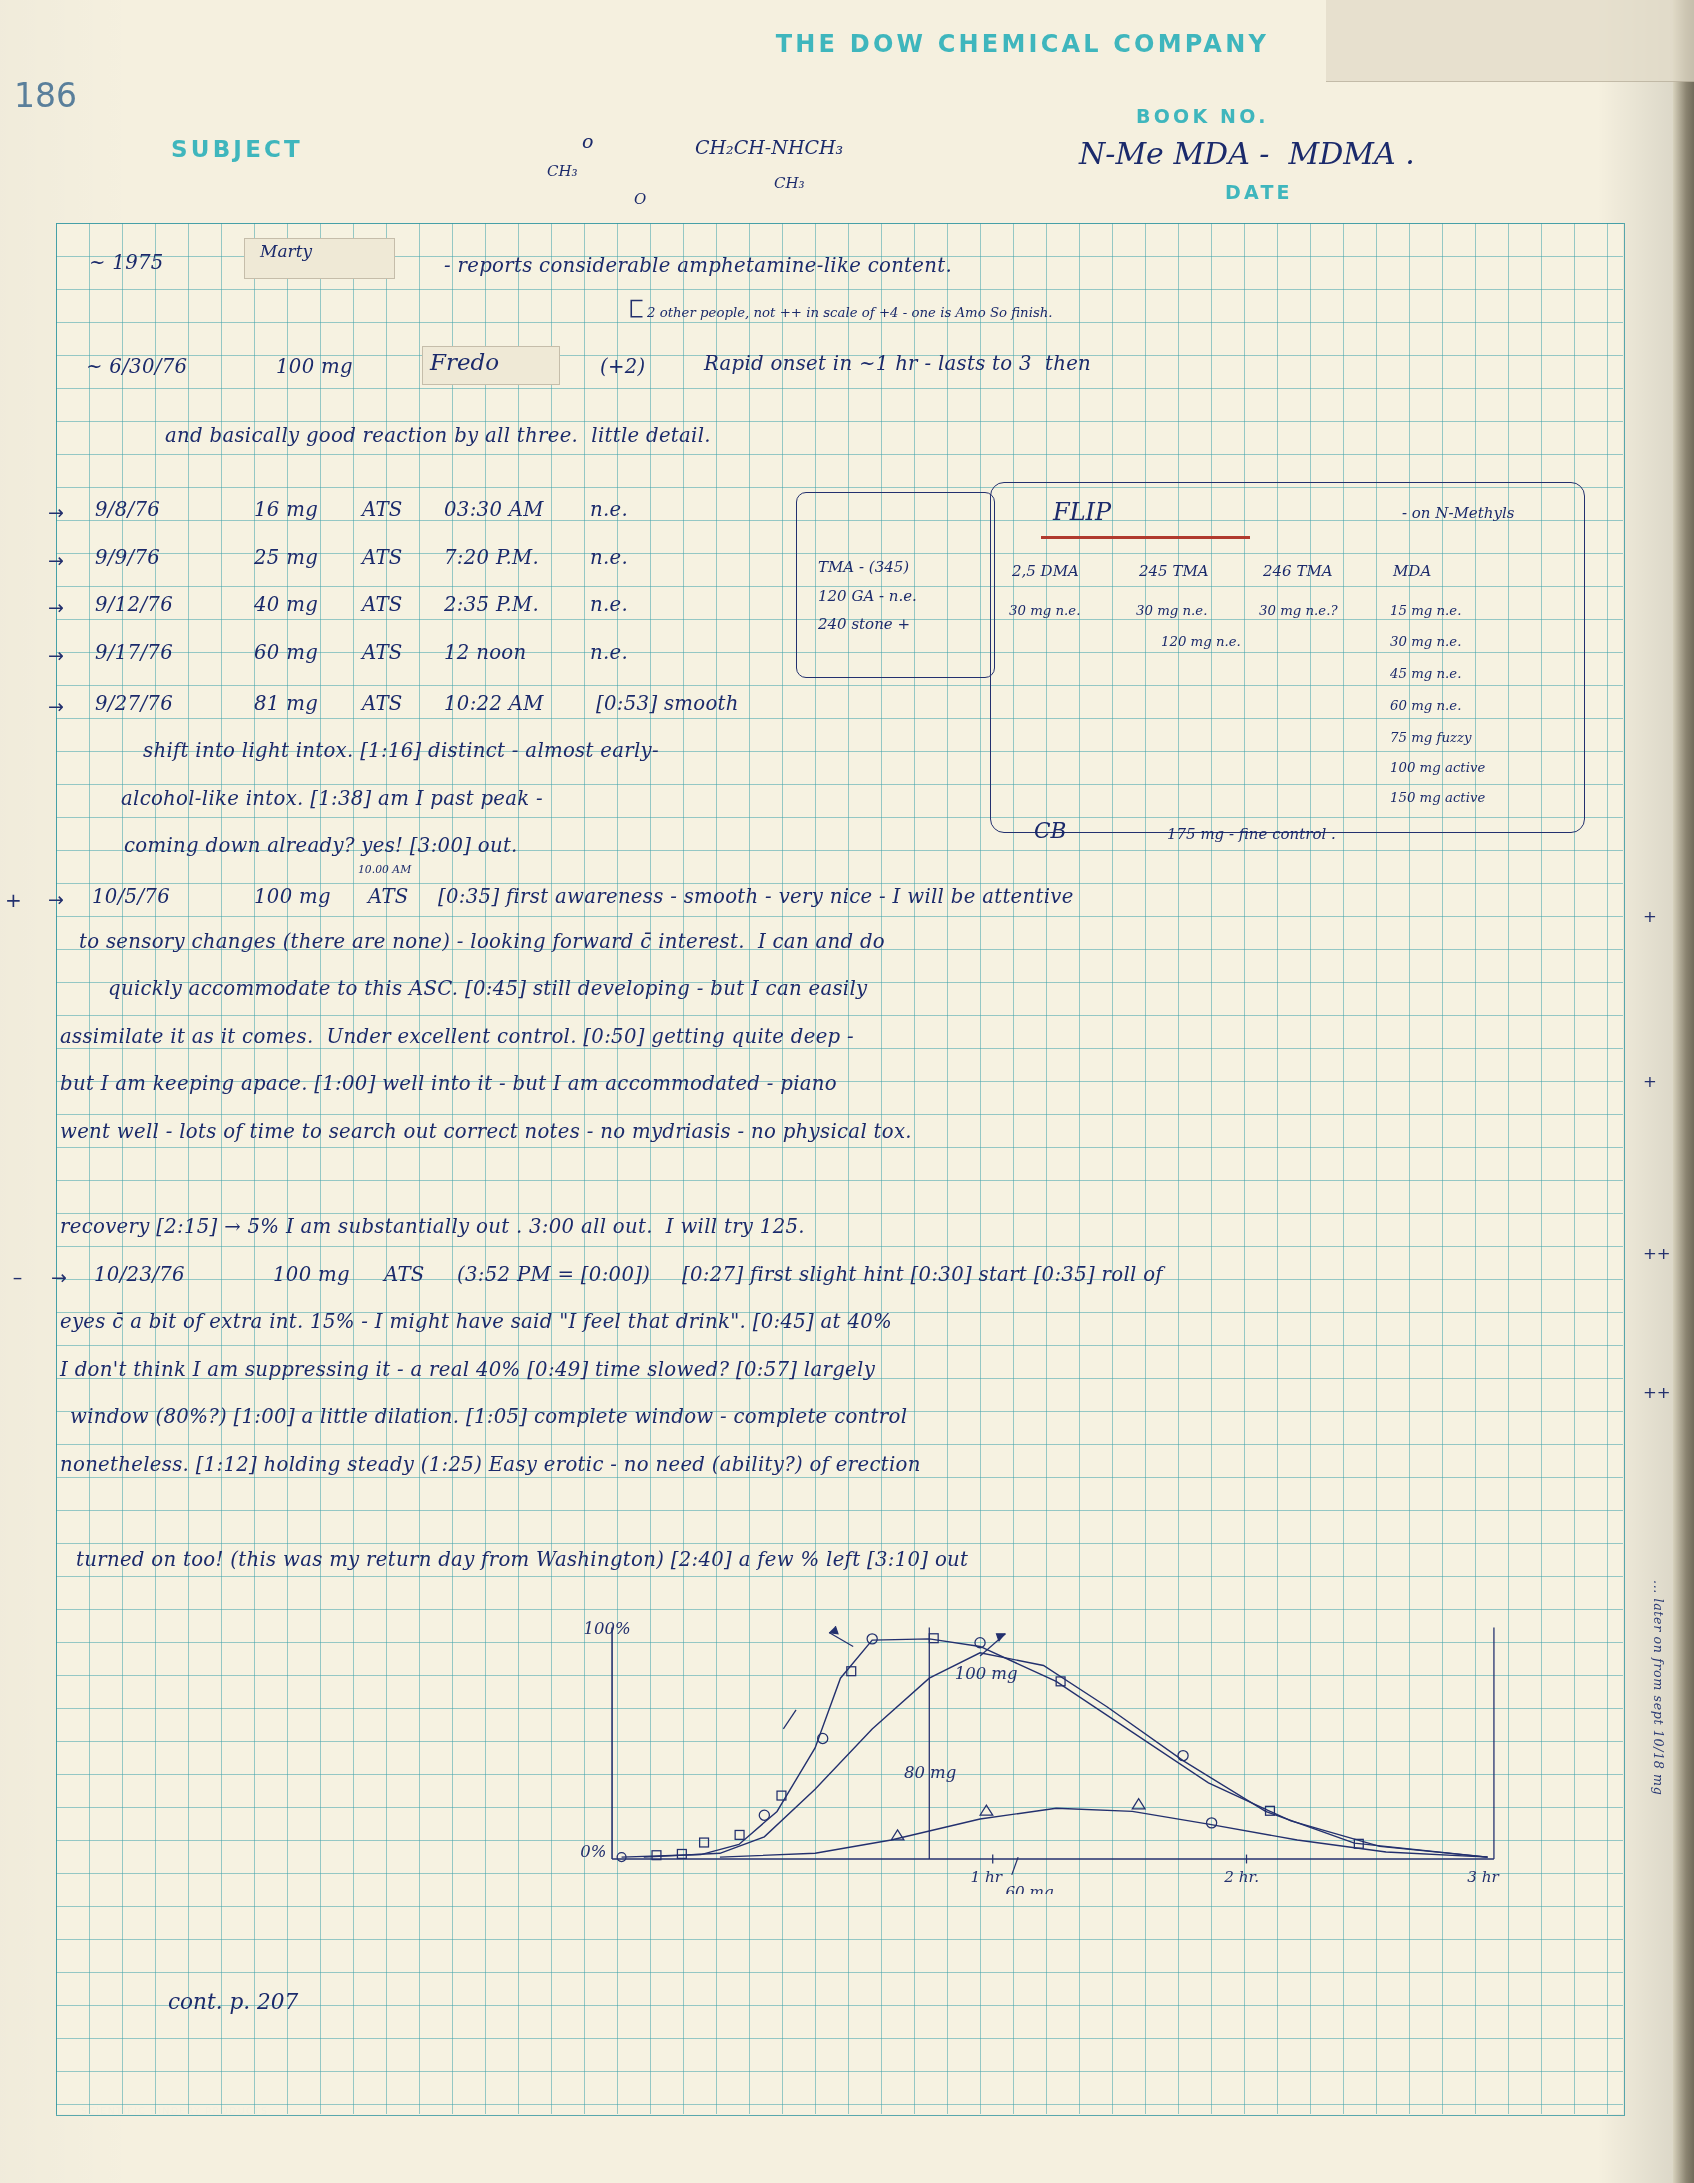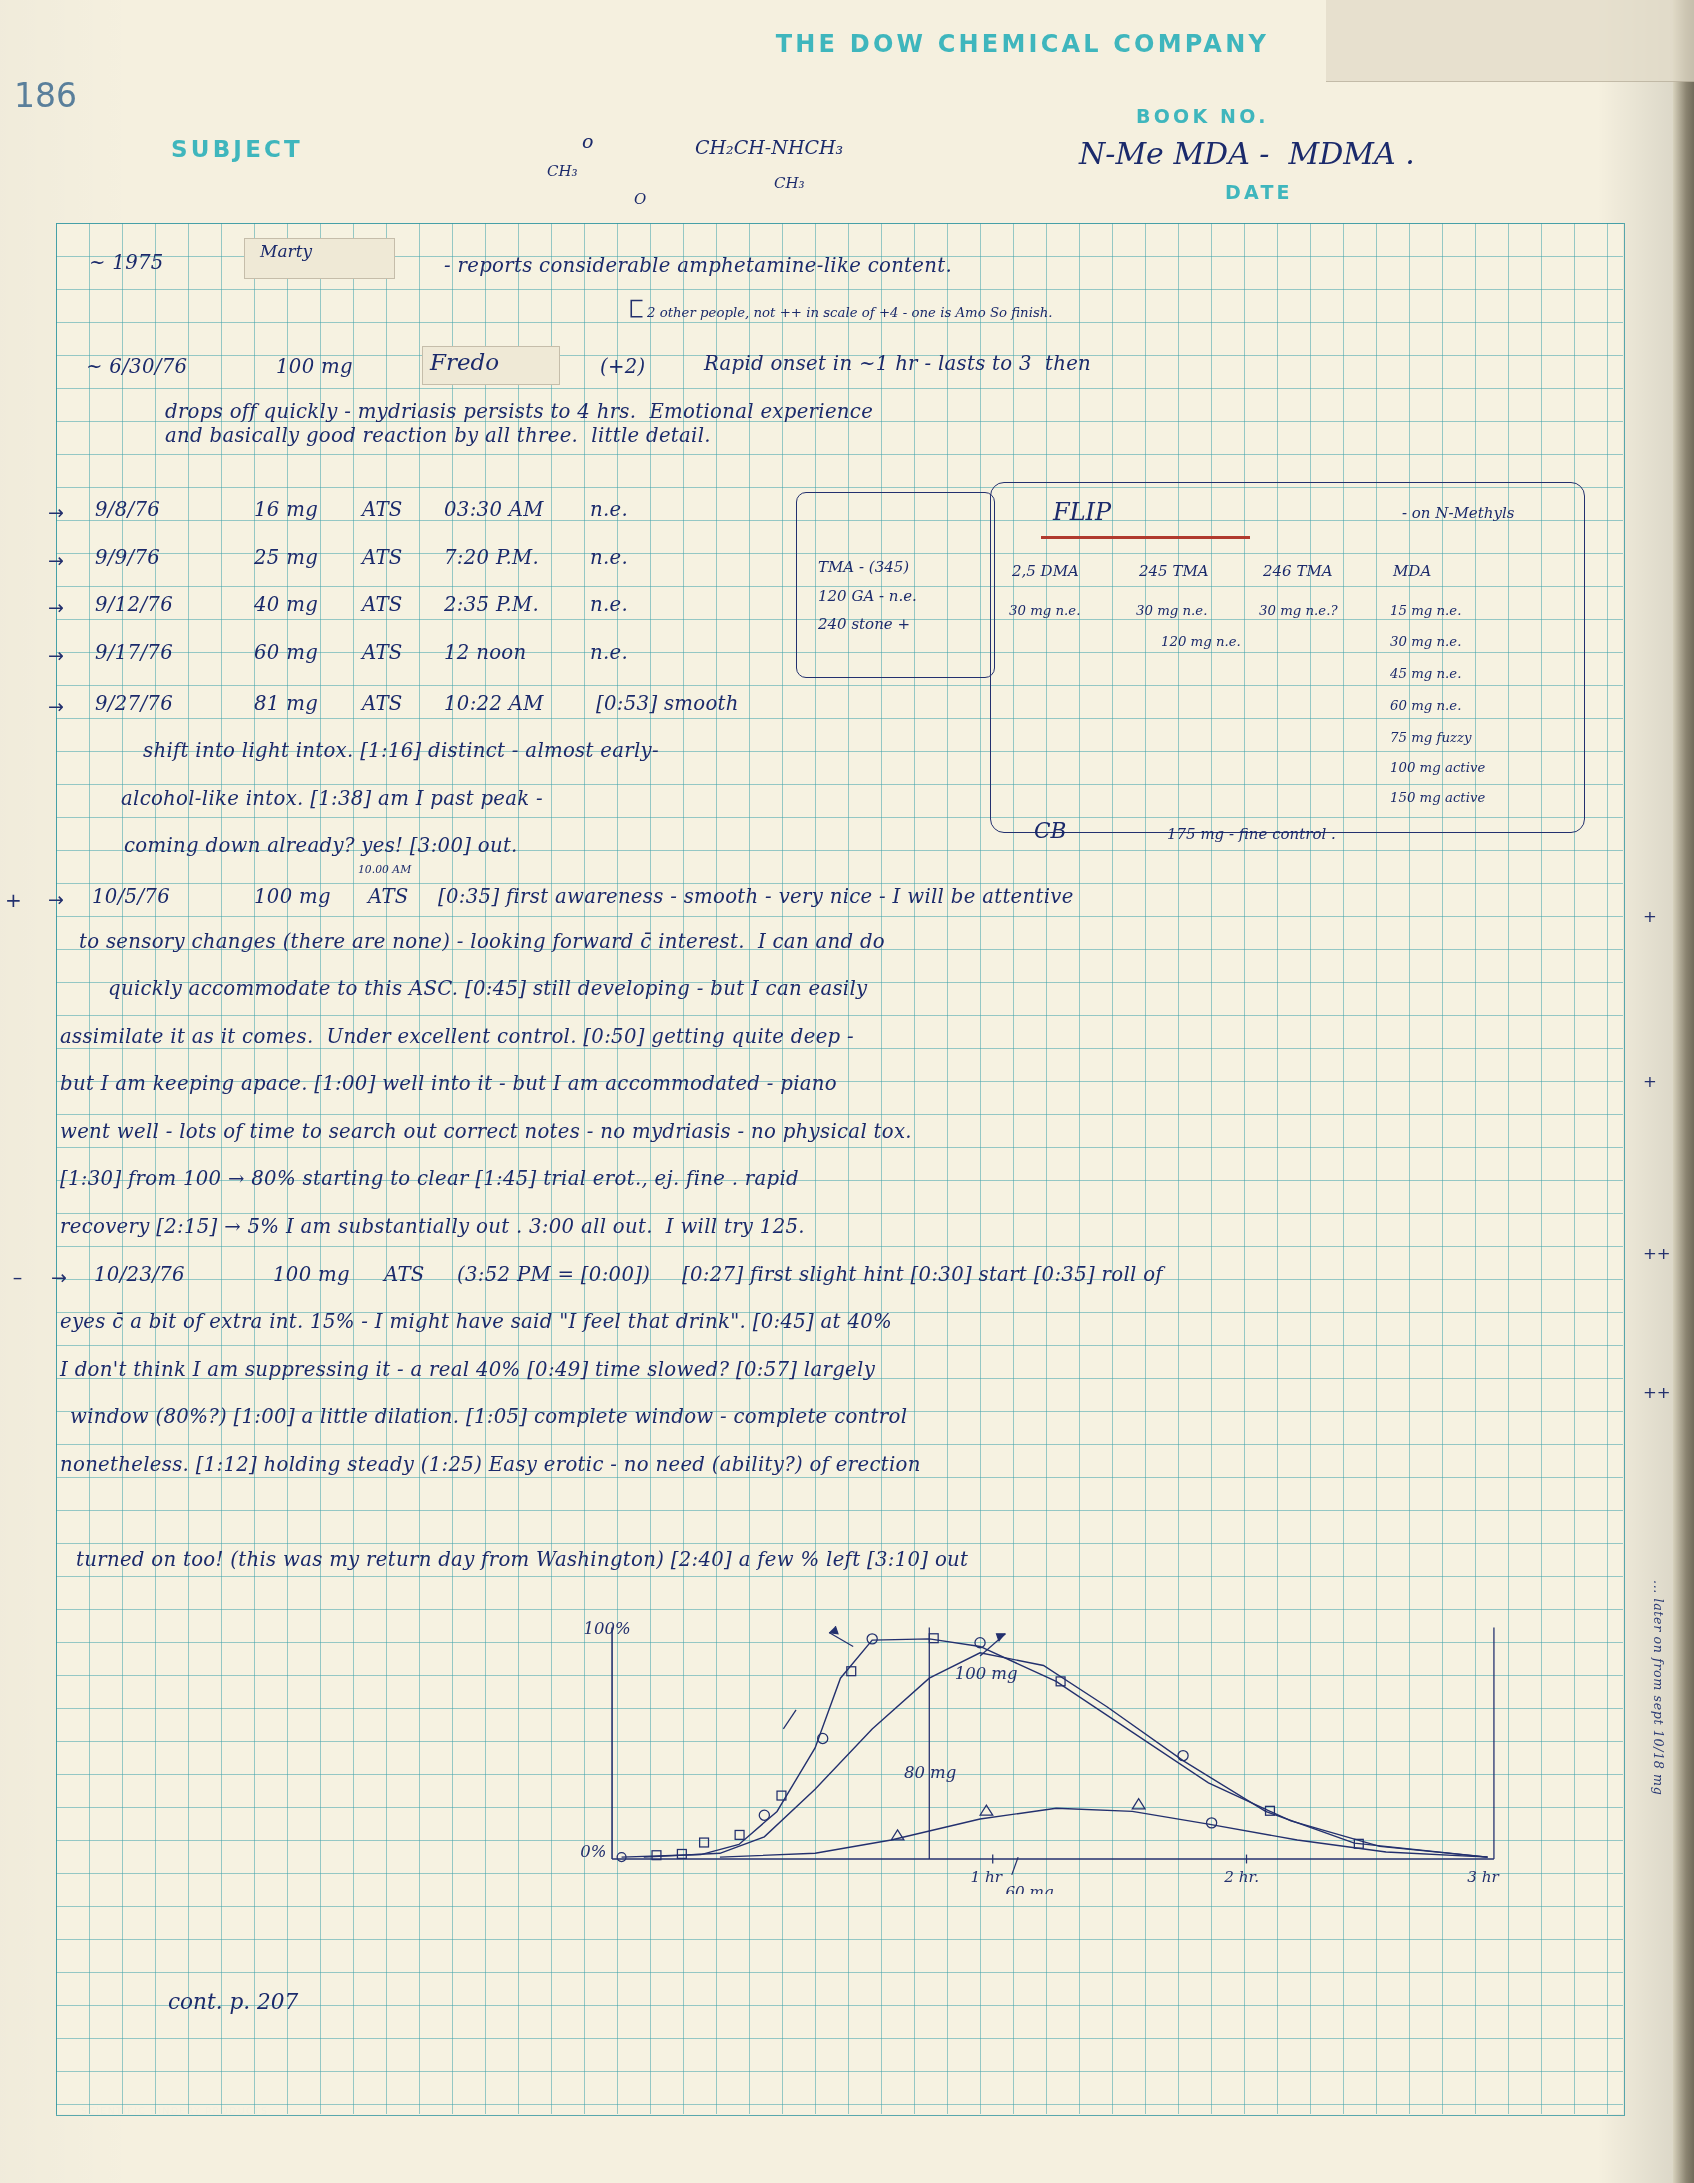--- a/index.html
+++ b/index.html
@@ -160,21 +160,20 @@
   <svg style="position:absolute;left:625px;top:298px;width:25px;height:25px" viewBox="0 0 40 40" width="25" height="25">
     <path d="M28 4 L10 4 L10 30 L28 30" fill="none" stroke="#23306e" stroke-width="2.5"></path>
   </svg>
 
   <div class="hw line" style="left:86px;top:355px">~ 6/30/76</div>
   <div class="hw line" style="left:276px;top:355px">100 mg</div>
   <div class="namebox" style="left:422px;top:346px;width:136px;height:37px"></div>
   <div class="hw" style="left:430px;top:349px;font-size:23px">Fredo</div>
   <div class="hw line" style="left:600px;top:355px">(+2)</div>
   <div class="hw line" style="left:704px;top:352px">Rapid onset in ~1 hr - lasts to 3  then</div>
-  <div class="hw line" style="left:165px;top:400px">drops off quickly - mydriasis persists to 4 hrs.  Emotional experience</div>
   <div class="hw line" style="left:165px;top:424px">and basically good reaction by all three.  little detail.</div>
 
   <div class="arrow" style="left:48px;top:501px">→</div>
   <div class="hw line" style="left:95px;top:498px">9/8/76</div>
   <div class="hw line" style="left:254px;top:498px">16 mg</div>
   <div class="hw line" style="left:362px;top:498px">ATS</div>
   <div class="hw line" style="left:444px;top:498px">03:30 AM</div>
   <div class="hw line" style="left:590px;top:498px">n.e.</div>
 
   <div class="arrow" style="left:48px;top:549px">→</div>
@@ -244,21 +243,20 @@
   <div class="hw line" style="left:92px;top:885px">10/5/76</div>
   <div class="hw line" style="left:254px;top:885px">100 mg</div>
   <div class="hw line" style="left:368px;top:885px">ATS</div>
   <div class="hw" style="left:358px;top:863px;font-size:10.8px">10.00 AM</div>
   <div class="hw line" style="left:438px;top:885px">[0:35] first awareness - smooth - very nice - I will be attentive</div>
   <div class="hw line" style="left:79px;top:930px">to sensory changes (there are none) - looking forward c̄ interest.  I can and do</div>
   <div class="hw line" style="left:108px;top:977px">quickly accommodate to this ASC. [0:45] still developing - but I can easily</div>
   <div class="hw line" style="left:60px;top:1025px">assimilate it as it comes.  Under excellent control. [0:50] getting quite deep -</div>
   <div class="hw line" style="left:60px;top:1072px">but I am keeping apace. [1:00] well into it - but I am accommodated - piano</div>
   <div class="hw line" style="left:60px;top:1120px">went well - lots of time to search out correct notes - no mydriasis - no physical tox.</div>
-  <div class="hw line" style="left:60px;top:1167px">[1:30] from 100 → 80% starting to clear [1:45] trial erot., ej. fine . rapid</div>
   <div class="hw line" style="left:60px;top:1215px">recovery [2:15] → 5% I am substantially out . 3:00 all out.  I will try 125.</div>
 
   <div class="arrow" style="left:12.7px;top:1266px">–</div>
   <div class="arrow" style="left:51px;top:1266px">→</div>
   <div class="hw line" style="left:94px;top:1263px">10/23/76</div>
   <div class="hw line" style="left:273px;top:1263px">100 mg</div>
   <div class="hw line" style="left:384px;top:1263px">ATS</div>
   <div class="hw line" style="left:457px;top:1263px">(3:52 PM = [0:00])</div>
   <div class="hw line" style="left:682px;top:1263px">[0:27] first slight hint [0:30] start [0:35] roll of</div>
   <div class="hw line" style="left:60px;top:1310px">eyes c̄ a bit of extra int. 15% - I might have said "I feel that drink". [0:45] at 40%</div>

